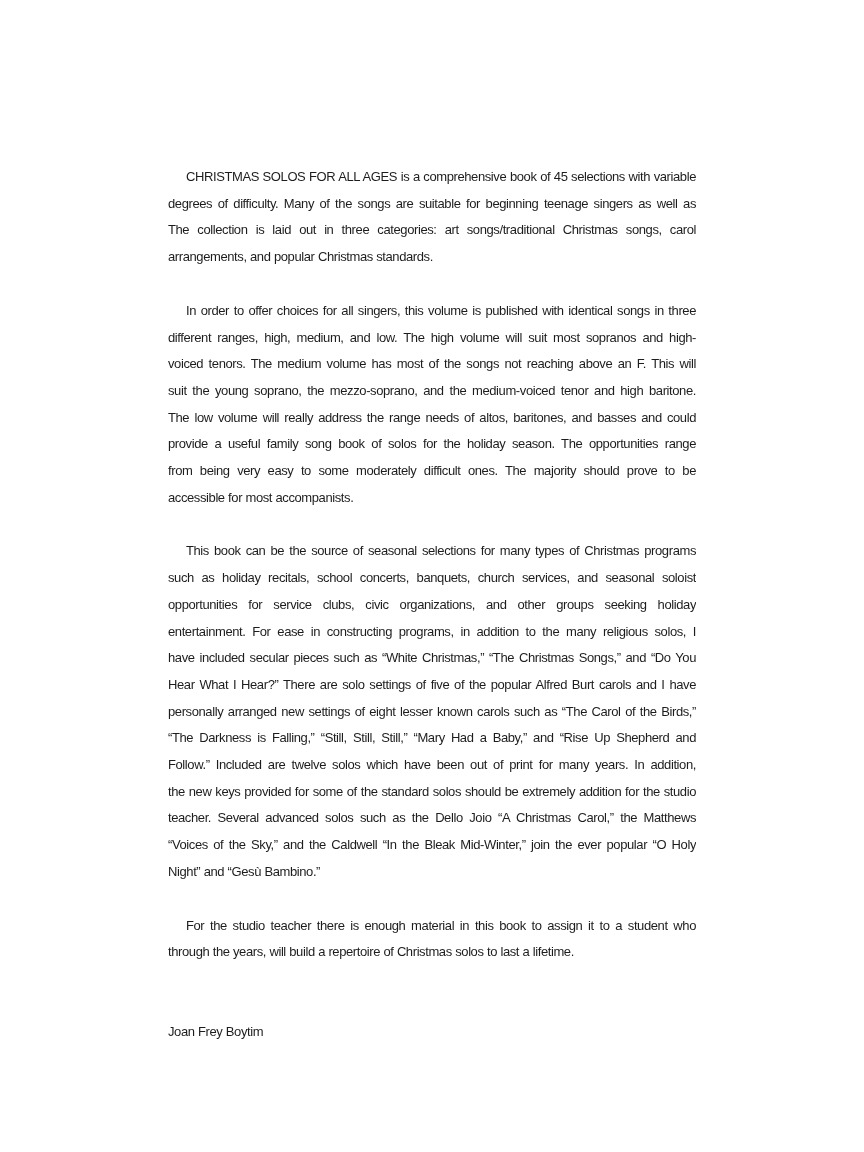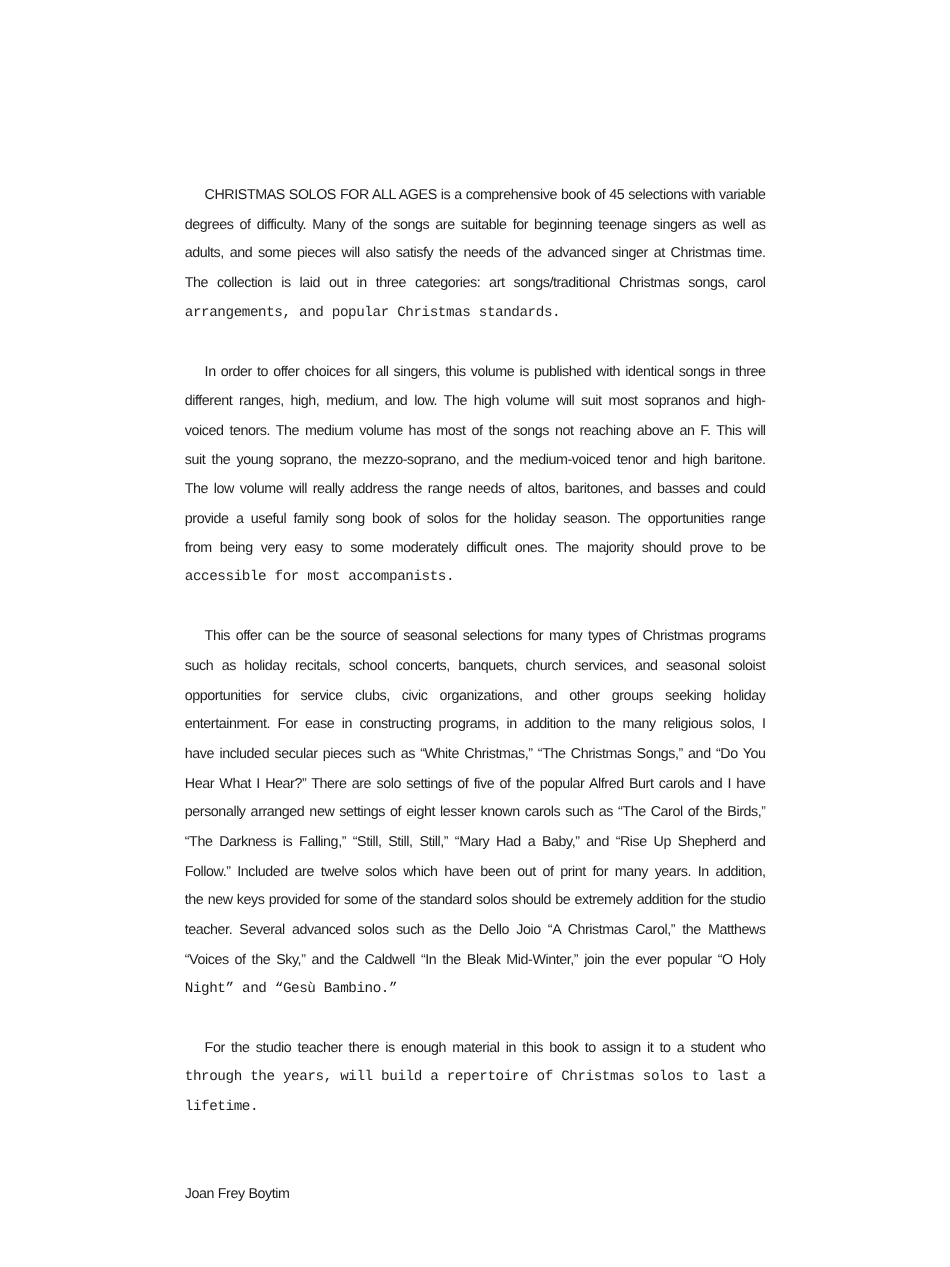--- a/index.html
+++ b/index.html
@@ -34,55 +34,53 @@
     text-align: justify;
     text-align-last: justify;
     white-space: normal;
     overflow: hidden;
   }
   .line.first {
     text-indent: 18px;
   }
   .line.last {
     text-align-last: left;
-    font-family: Liberation Mono, monospace;
   }
   .signature {
     margin-top: 53px;
     line-height: 26.7px;
     text-align: left;
   }
 </style>
 </head>
 <body>
 
 <div class="page">
   <main class="text-block">
 
     <div class="para">
       <div class="line first">CHRISTMAS SOLOS FOR ALL AGES is a comprehensive book of 45 selections with variable</div>
       <div class="line">degrees of difficulty.  Many of the songs are suitable for beginning teenage singers as well as</div>
-      <div class="line">adults, and some pieces will also satisfy the needs of the advanced singer at Christmas time.</div>
       <div class="line">The collection is laid out in three categories: art songs/traditional Christmas songs, carol</div>
       <div class="line last">arrangements, and popular Christmas standards.</div>
     </div>
 
     <div class="para">
       <div class="line first">In order to offer choices for all singers, this volume is published with identical songs in three</div>
       <div class="line">different ranges, high, medium, and low.  The high volume will suit most sopranos and high-</div>
       <div class="line">voiced tenors.  The medium volume has most of the songs not reaching above an F.  This will</div>
       <div class="line">suit the young soprano, the mezzo-soprano, and the medium-voiced tenor and high baritone.</div>
       <div class="line">The low volume will really address the range needs of altos, baritones, and basses and could</div>
       <div class="line">provide a useful family song book of solos for the holiday season. The opportunities range</div>
       <div class="line">from being very easy to some moderately difficult ones.  The majority should prove to be</div>
       <div class="line last">accessible for most accompanists.</div>
     </div>
 
     <div class="para">
-      <div class="line first">This offer can be the source of seasonal selections for many types of Christmas programs</div>
+      <div class="line first">This book can be the source of seasonal selections for many types of Christmas programs</div>
       <div class="line">such as holiday recitals, school concerts, banquets, church services, and seasonal soloist</div>
       <div class="line">opportunities for service clubs, civic organizations, and other groups seeking holiday</div>
       <div class="line">entertainment.  For ease in constructing programs, in addition to the many religious solos, I</div>
       <div class="line">have included secular pieces such as “White Christmas,” “The Christmas Songs,” and “Do You</div>
       <div class="line">Hear What I Hear?”  There are solo settings of five of the popular Alfred Burt carols and I have</div>
       <div class="line">personally arranged new settings of eight lesser known carols such as “The Carol of the Birds,”</div>
       <div class="line">“The Darkness is Falling,” “Still, Still, Still,” “Mary Had a Baby,” and “Rise Up Shepherd and</div>
       <div class="line">Follow.”  Included are twelve solos which have been out of print for many years.  In addition,</div>
       <div class="line">the new keys provided for some of the standard solos should be extremely addition for the studio</div>
       <div class="line">teacher.  Several advanced solos such as the Dello Joio “A Christmas Carol,” the Matthews</div>

